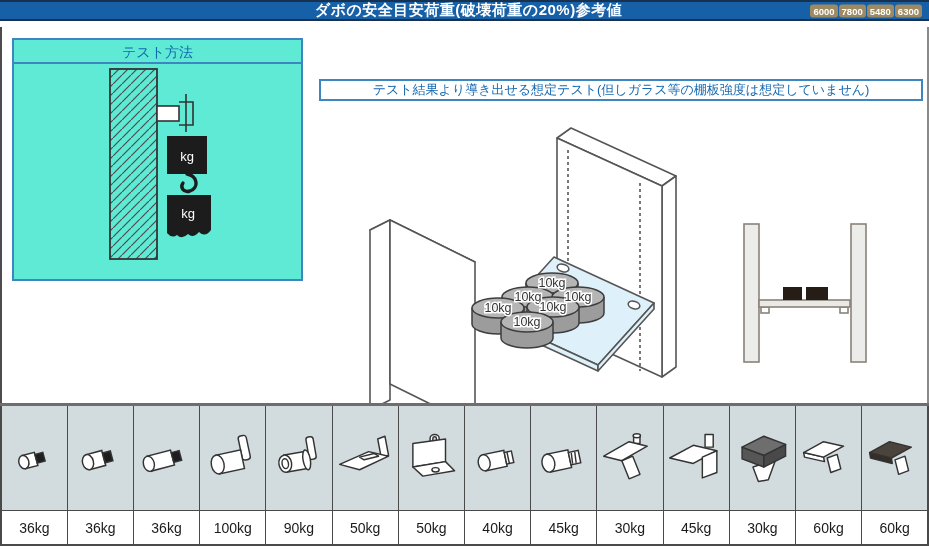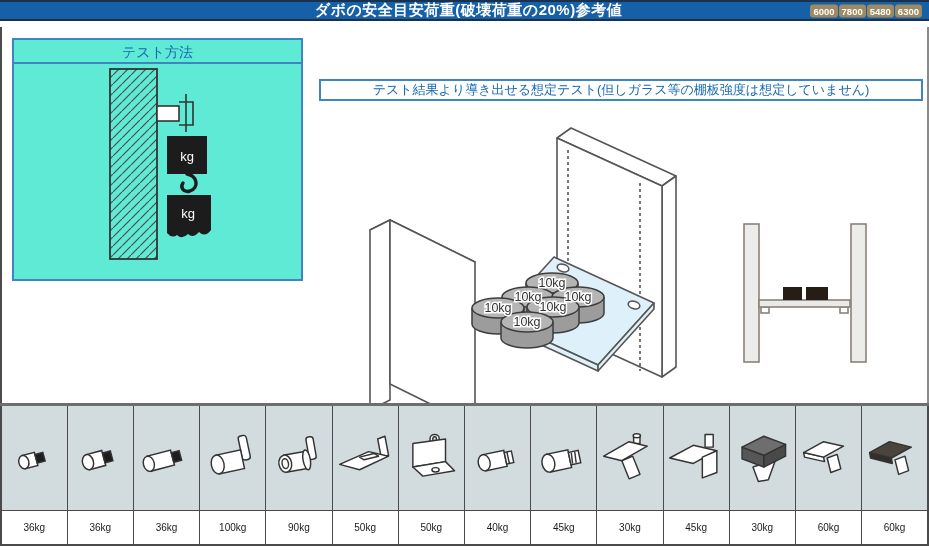--- a/index.html
+++ b/index.html
@@ -59,21 +59,21 @@
     position:absolute; left:0; top:403px; width:929px; height:143px;
     border-collapse:collapse; table-layout:fixed;
     border:2px solid #4a4a4a; border-top:3px solid #6e6e6e;
   }
   .spec-table th, .spec-table td {
     border:1px solid #4a4a4a; text-align:center; padding:0; overflow:hidden;
   }
   .group-row th { background:#dfe3e5; font-size:17px; font-weight:bold; height:22px; letter-spacing:0.5px;}
   .model-row th { background:#dfe3e5; font-size:10.5px; font-weight:bold; height:19px; }
   .icon-row  td { background:#d2dbde; height:72px; vertical-align:middle; }
-  .load-row  td { background:#ffffff; font-size:10px; height:23px; }
+  .load-row  td { background:#ffffff; font-size:14px; height:23px; }
   .part-icon { width:58px; height:56px; display:inline-block; vertical-align:middle; }
   .defs-store { position:absolute; width:0; height:0; overflow:hidden; }
 </style>
 </head>
 <body>
 
 <svg class="defs-store" aria-hidden="true">
   <defs>
     <g id="sym-dowel-short" stroke="#333" stroke-width="1.6">
       <g transform="rotate(-15 32 30)">

